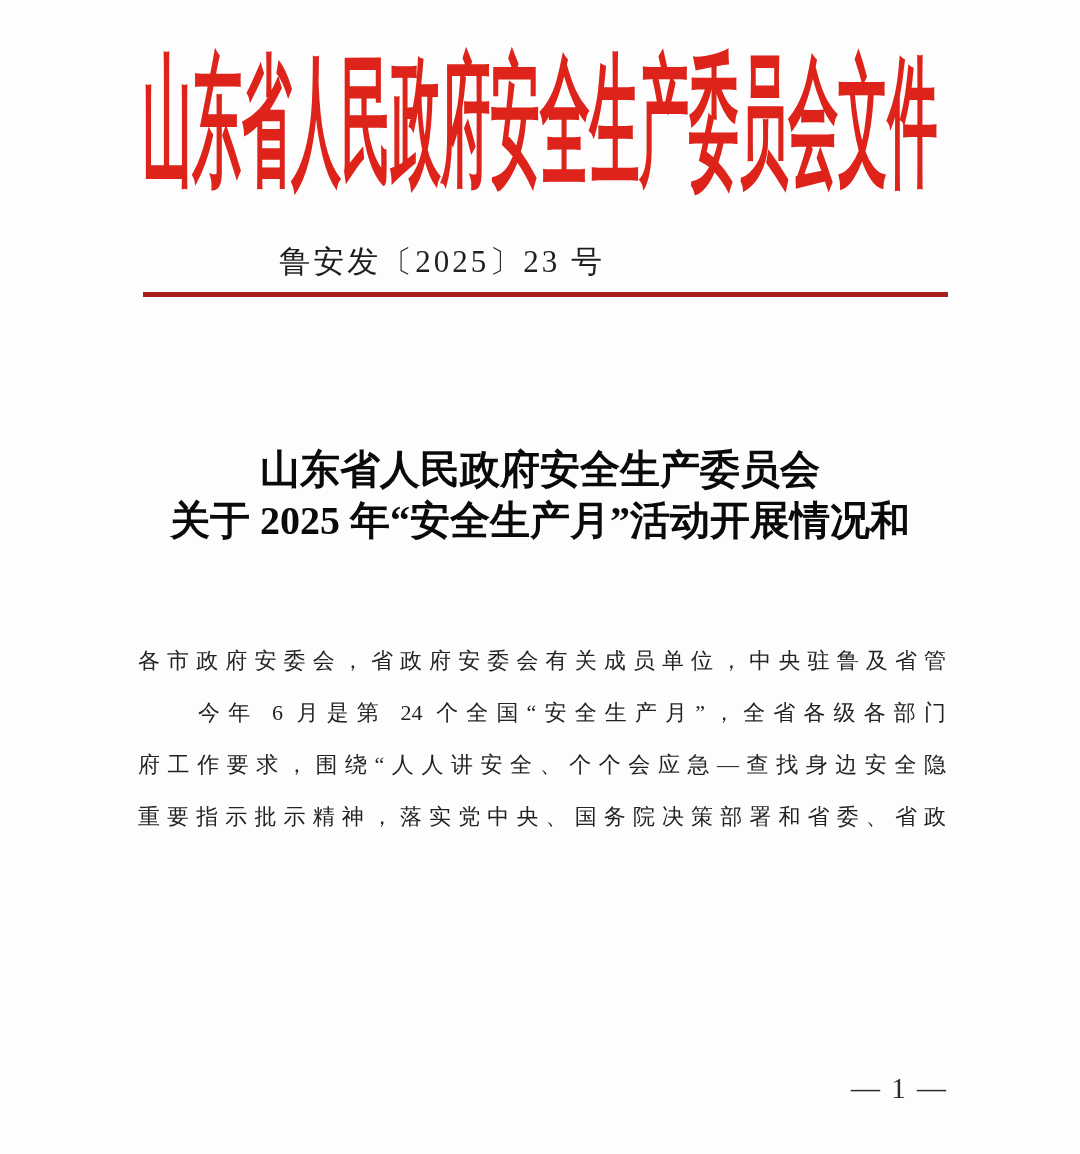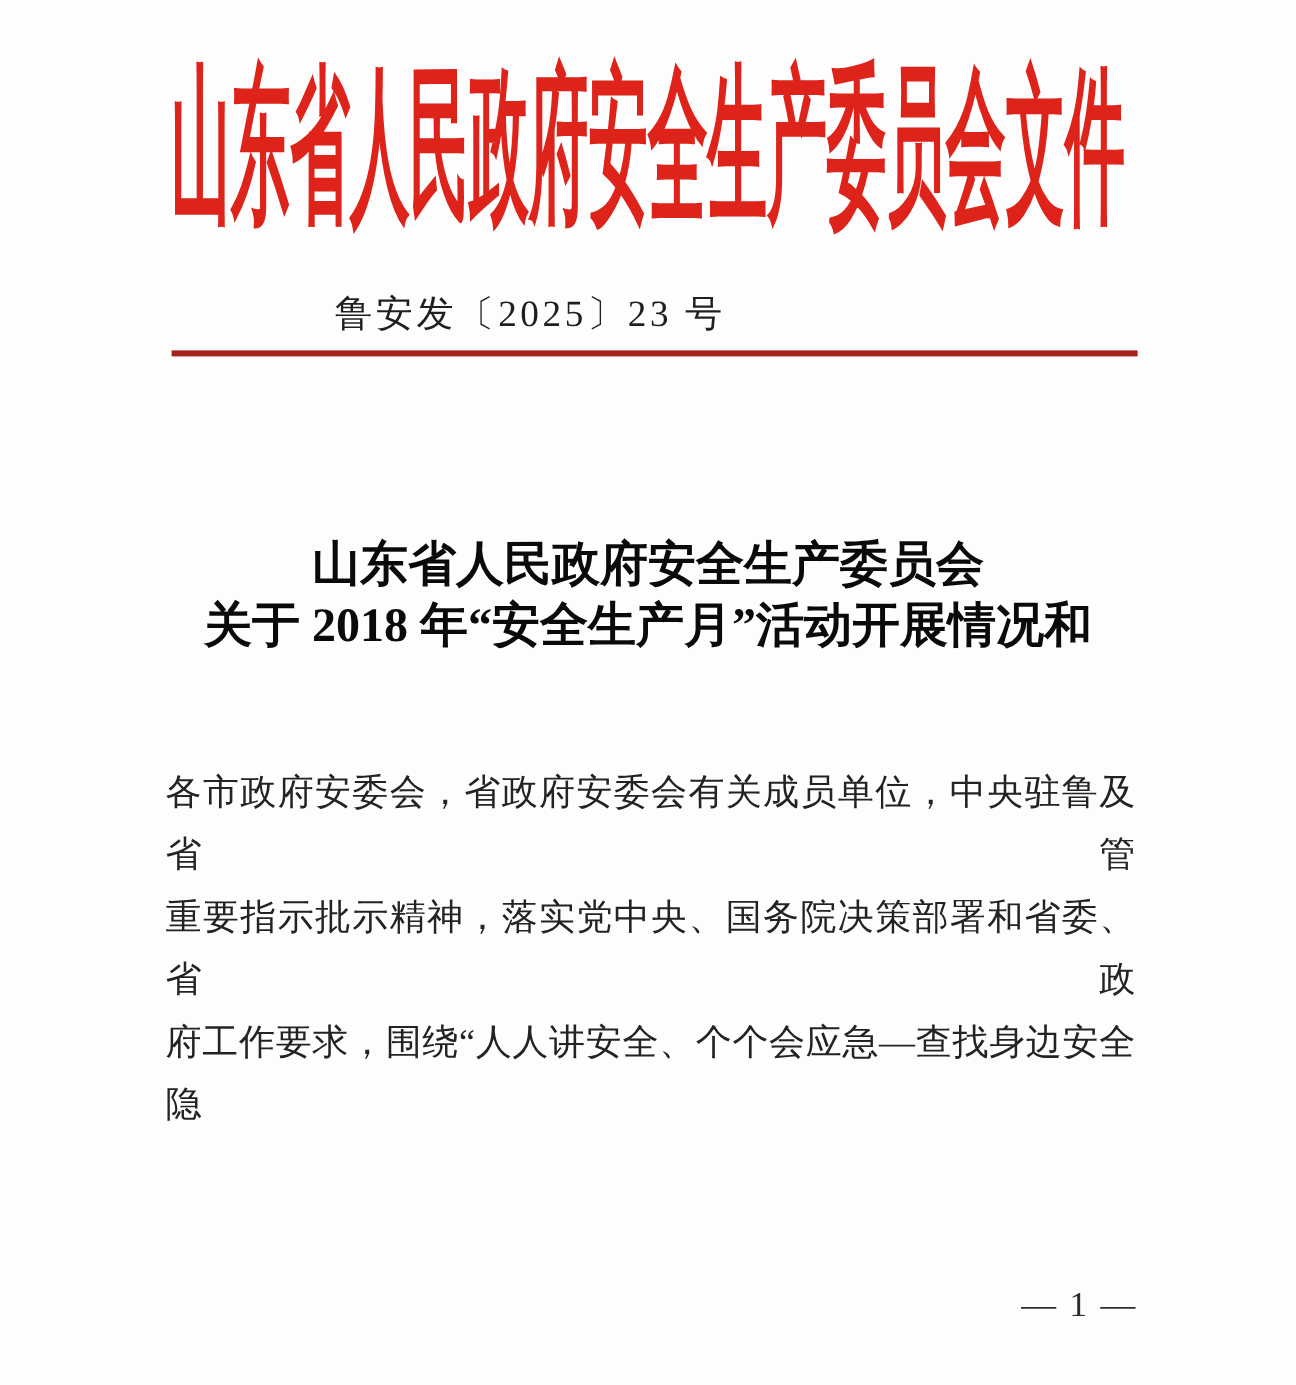--- a/index.html
+++ b/index.html
@@ -52,21 +52,21 @@
     position:absolute;top:420px;left:0;width:1080px;
     text-align:center;
     font-weight:bold;
     font-size:40px;line-height:51px;
     color:var(--title-ink);
     margin-top:24px;
   }
   
   .body-text{
     position:absolute;top:635px;left:138px;width:808px;
-    font-size:30px;line-height:52px;
+    font-size:22px;line-height:52px;
     color:var(--body-ink);
   }
   .line{
     text-align:justify;
     text-align-last:left;
     white-space:nowrap;
   }
   .line.just{
     text-align-last:justify;
     white-space:normal;
@@ -90,25 +90,26 @@
   <div class="red-header">
     <span class="text">山东省人民政府安全生产委员会文件</span>
   </div>
 
   <div class="doc-number">鲁安发〔2025〕23 号</div>
 
   <div class="red-rule"></div>
 
   <div class="doc-title">
     <div class="title-line">山东省人民政府安全生产委员会</div>
-    <div class="title-line">关于 2018 年“安全生产月”活动开展情况和</div>
+    <div class="title-line">关于 2025 年“安全生产月”活动开展情况和</div>
   </div>
 
   <div class="body-text">
     <div class="line just">各市政府安委会，省政府安委会有关成员单位，中央驻鲁及省管</div>
+    <div class="line just indent">今年 6 月是第 24 个全国“安全生产月”，全省各级各部门</div>
+    <div class="line just">府工作要求，围绕“人人讲安全、个个会应急—查找身边安全隐</div>
     <div class="line just">重要指示批示精神，落实党中央、国务院决策部署和省委、省政</div>
-    <div class="line just">府工作要求，围绕“人人讲安全、个个会应急—查找身边安全隐</div>
 
   </div>
 
   <div class="page-number">— 1 —</div>
 
 </div>
 
 </body></html>

